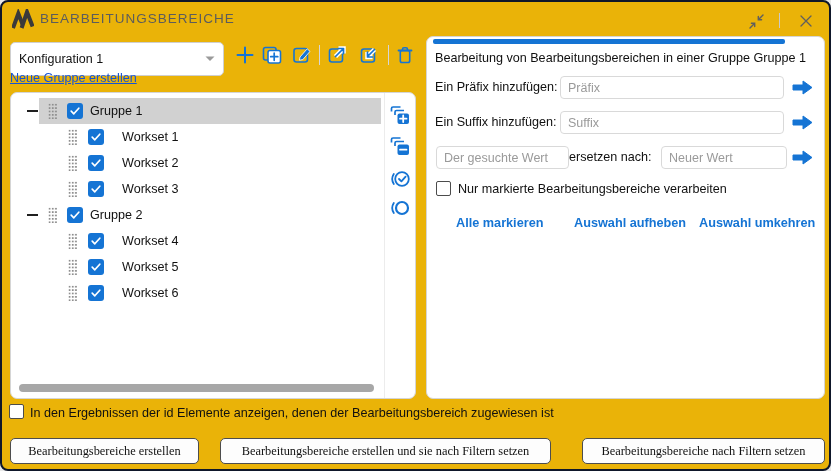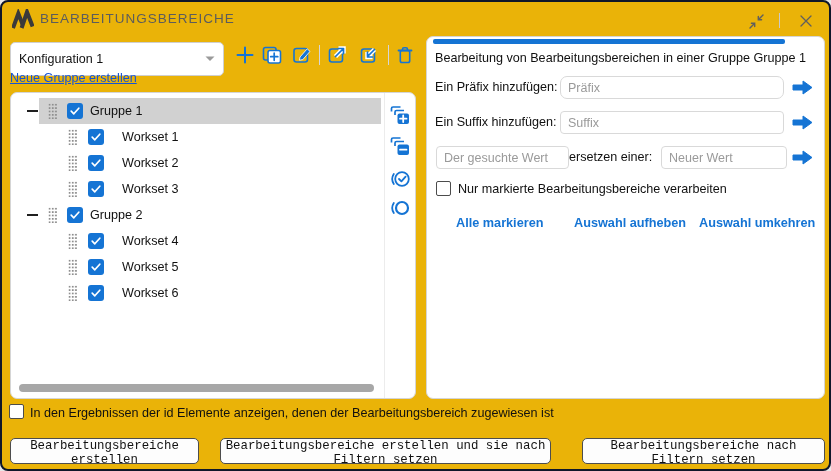--- a/index.html
+++ b/index.html
@@ -64,21 +64,21 @@
   .txt::placeholder { color:#9a9a9a; }
   .arrow-btn { position:absolute; left:363px; width:24px; height:18px; background:none; border:none; padding:0;
     display:flex; align-items:center; justify-content:center; cursor:pointer; }
   .uncb { position:absolute; width:15px; height:15px; background:#fff; border:1.4px solid #4c4c4c;
     border-radius:2px; cursor:pointer; }
   .action-link { position:absolute; color:#1574d4; font-weight:bold; font-size:12.7px; cursor:pointer; white-space:nowrap; }
   
   .footer-label { position:absolute; left:28px; top:404px; font-size:12.6px; color:#101010; white-space:nowrap; }
   .footer-cb { left:7px; top:402px; }
   .f-btn { position:absolute; top:436px; height:26px; background:#fdfdfd; border:1px solid #4d4d4d;
-    border-radius:5px; font-family:Liberation Mono, monospace; font-size:12.4px; color:#111; cursor:pointer; }
+    border-radius:5px; font-family:Liberation Serif, serif; font-size:12.4px; color:#111; cursor:pointer; }
   .f-btn.b1 { left:8px;  width:189px; }
   .f-btn.b2 { left:218px; width:331px; }
   .f-btn.b3 { left:580px; width:243px; }
   svg { display:block; }
 </style>
 </head>
 <body>
 
 <div class="window">
 
@@ -295,37 +295,37 @@
     <div class="hscrollbar">
       <div class="thumb"></div>
     </div>
   </div>
 
   <div class="edit-panel">
     <div class="tab-accent"></div>
     <div class="panel-header">Bearbeitung von Bearbeitungsbereichen in einer Gruppe Gruppe 1</div>
 
     <div class="fld-label" style="left:8px; top:43px">Ein Präfix hinzufügen:</div>
-    <input class="txt" style="left: 133px; top: 39px; width: 224px; border-radius: 7px;" placeholder="Präfix">
+    <input class="txt" style="left: 133px; top: 39px; width: 224px;" placeholder="Präfix">
     <button class="arrow-btn" style="top:41px">
       <svg width="21" height="15" viewBox="0 0 21 15">
         <path d="M1 5 H11 V1 L20 7.5 L11 14 V10 H1 Z" fill="#1574d4" stroke="#1574d4" stroke-width="1" stroke-linejoin="round"></path>
       </svg>
     </button>
 
     <div class="fld-label" style="left:8px; top:78px">Ein Suffix hinzufügen:</div>
     <input class="txt" style="left: 133px; top: 74px; width: 224px;" placeholder="Suffix">
     <button class="arrow-btn" style="top:76px">
       <svg width="21" height="15" viewBox="0 0 21 15">
         <path d="M1 5 H11 V1 L20 7.5 L11 14 V10 H1 Z" fill="#1574d4" stroke="#1574d4" stroke-width="1" stroke-linejoin="round"></path>
       </svg>
     </button>
 
     <input class="txt" style="left: 9px; top: 109px; width: 133px;" placeholder="Der gesuchte Wert">
-    <div class="fld-label" style="left:142px; top:113px">ersetzen einer:</div>
+    <div class="fld-label" style="left:142px; top:113px">ersetzen nach:</div>
     <input class="txt" style="left: 234px; top: 109px; width: 126px;" placeholder="Neuer Wert">
     <button class="arrow-btn" style="top:111px">
       <svg width="21" height="15" viewBox="0 0 21 15">
         <path d="M1 5 H11 V1 L20 7.5 L11 14 V10 H1 Z" fill="#1574d4" stroke="#1574d4" stroke-width="1" stroke-linejoin="round"></path>
       </svg>
     </button>
 
     <span class="uncb" style="left:9px; top:144px"></span>
     <div class="fld-label" style="left:31px; top:145px">Nur markierte Bearbeitungsbereiche verarbeiten</div>
 

